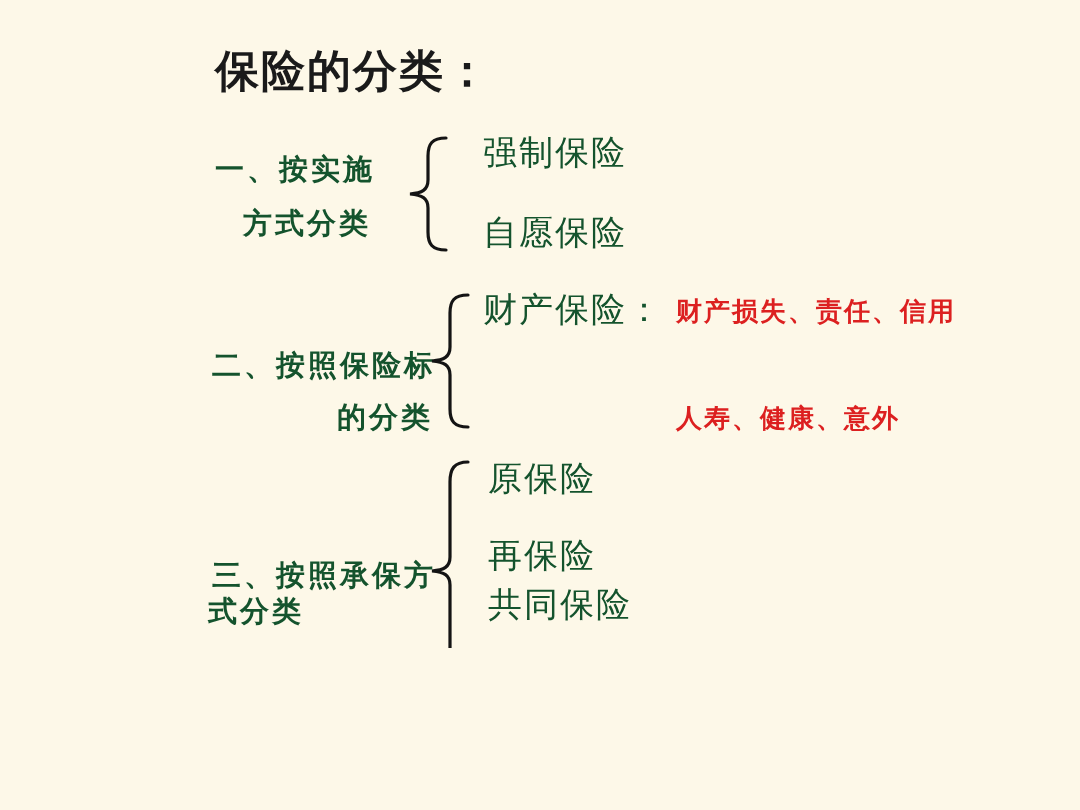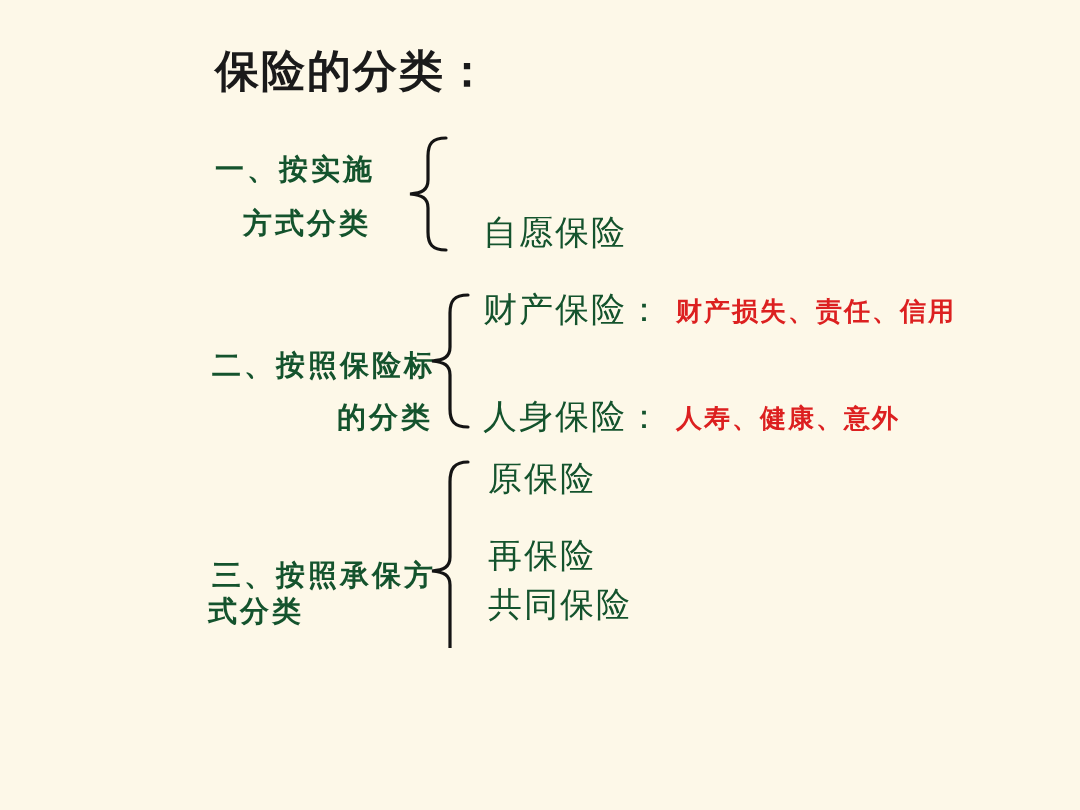--- a/index.html
+++ b/index.html
@@ -128,35 +128,35 @@
 
   <div class="cn label s1-l1">一、按实施</div>
   <div class="cn label s1-l2">方式分类</div>
 
   <div class="brace brace-1">
     <svg width="50" height="120" viewBox="0 0 50 120" fill="none" xmlns="http://www.w3.org/2000/svg">
       <path d="M42 4 C 28 4, 24 10, 24 22 L 24 46 C 24 56, 18 59, 6 60 C 18 61, 24 64, 24 74 L 24 98 C 24 110, 28 116, 42 116" stroke="#141414" stroke-width="3.2" stroke-linecap="round" fill="none"></path>
     </svg>
   </div>
 
+  <div class="cn item s1-i1">强制保险</div>
   <div class="cn item s1-i2">自愿保险</div>
 
   <div class="cn label s2-l1">二、按照保险标</div>
   <div class="cn label s2-l2">的分类</div>
 
   <div class="brace brace-2">
     <svg width="46" height="140" viewBox="0 0 46 140" fill="none" xmlns="http://www.w3.org/2000/svg">
       <path d="M40 4 C 26 4, 22 10, 22 22 L 22 56 C 22 66, 16 69, 4 70 C 16 71, 22 74, 22 84 L 22 118 C 22 130, 26 136, 40 136" stroke="#141414" stroke-width="3.2" stroke-linecap="round" fill="none"></path>
     </svg>
   </div>
 
   <div class="cn item s2-i1">财产保险：</div>
   <div class="cn detail s2-d1" style="color: rgb(220, 32, 32); text-align: right;">财产损失、责任、信用</div>
 
-  <div class="cn item s2-i2">人身保险：</div>
   <div class="cn detail s2-d2" style="color: rgb(220, 32, 32);">人寿、健康、意外</div>
 
   <div class="cn label s3-l1">三、按照承保方</div>
   <div class="cn label s3-l2">式分类</div>
 
   <div class="brace brace-3">
     <svg width="46" height="225" viewBox="0 0 46 225" fill="none" xmlns="http://www.w3.org/2000/svg">
       <path d="M40 4 C 26 4, 22 11, 22 24 L 22 99 C 22 109, 16 112, 4 113 C 16 114, 22 117, 22 127 L 22 201 C 22 214, 26 221, 40 221" stroke="#141414" stroke-width="3.2" stroke-linecap="round" fill="none"></path>
     </svg>
   </div>

